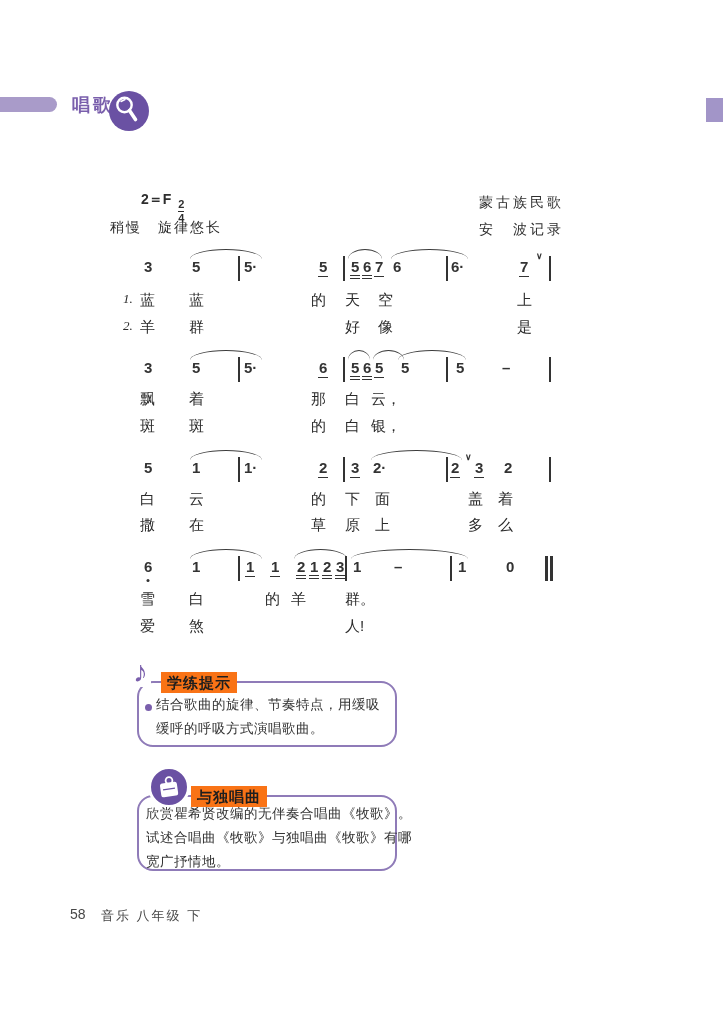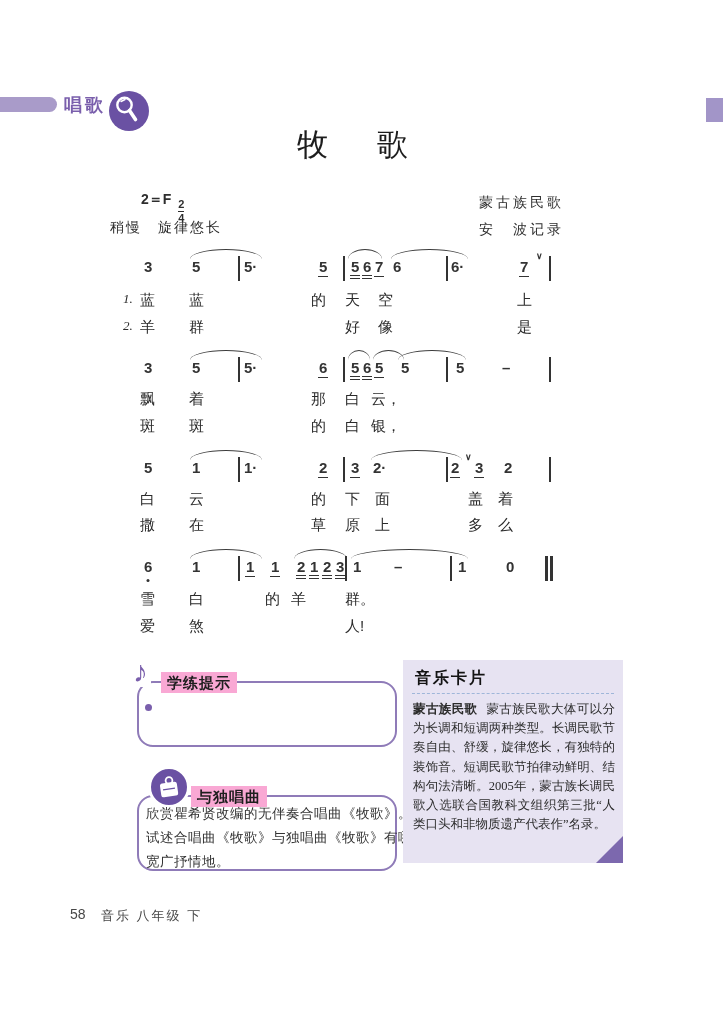--- a/index.html
+++ b/index.html
@@ -1,21 +1,21 @@
 <!DOCTYPE html>
 <html><head>
 <meta charset="utf-8">
 <style>
   html,body{margin:0;padding:0;}
   body{width:723px;height:1011px;background:#ffffff;font-family:"Liberation Sans",sans-serif;position:relative;overflow:hidden;}
   .page{position:absolute;inset:0;}
 
   
   .left-bar{position:absolute;left:0;top:97px;width:57px;height:15px;background:#a99bc9;border-radius:0 8px 8px 0;}
-  .section-label{position:absolute;left:64px;top:93px;font-size:18px;font-weight:bold;color:#7a5fac;letter-spacing:3px;}
+  .section-label{position:absolute;left:72px;top:93px;font-size:18px;font-weight:bold;color:#7a5fac;letter-spacing:3px;}
   .badge{position:absolute;left:109px;top:91px;width:40px;height:40px;border-radius:50%;background:#6a51a3;}
   .right-tab{position:absolute;left:706px;top:98px;width:17px;height:24px;background:#a295c8;}
 
   .song-title{position:absolute;left:297px;top:124px;font-family:"Liberation Serif",serif;font-size:31px;color:#1d1d1d;letter-spacing:9px;font-weight:500;}
 
   
   .keysig{position:absolute;left:141px;top:191px;font-size:14px;font-weight:bold;color:#2e2e2e;}
   .meter{display:inline-flex;flex-direction:column;align-items:center;font-size:11px;line-height:1.05;font-weight:bold;vertical-align:-4px;margin-left:7px;}
   .meter .den{border-top:1.2px solid #2e2e2e;padding-top:1px;}
   .tempo{position:absolute;left:110px;top:219px;font-size:14px;color:#2e2e2e;letter-spacing:2px;}
@@ -30,21 +30,21 @@
   .bar{position:absolute;width:1.5px;background:#333;}
   .slur{position:absolute;height:9px;border-top:1.6px solid #3c3c3c;border-radius:50% 50% 0 0/100% 100% 0 0;}
   .breath{position:absolute;font-size:9px;font-weight:bold;color:#333;}
   .lyr{position:absolute;font-size:15px;color:#2b2b2b;white-space:nowrap;}
   .lyr.vn{font-style:italic;font-size:13px;font-family:"Liberation Serif",serif;}
 
   
   .obox{position:absolute;border:2px solid #8f7bb8;border-radius:16px;background:#fff;}
   .tipbox{left:137px;top:681px;width:256px;height:62px;}
   .extbox{left:137px;top:795px;width:256px;height:72px;}
-  .box-title{position:absolute;top:-11px;background:#f9a8d4;padding:0 6px;font-size:15px;font-weight:bold;color:#1e1e1e;letter-spacing:1px;line-height:1.4;}
+  .box-title{position:absolute;top:-11px;background:#f97316;padding:0 6px;font-size:15px;font-weight:bold;color:#1e1e1e;letter-spacing:1px;line-height:1.4;}
   .tipbox .box-title{left:22px;}
   .extbox .box-title{left:52px;}
   .note-icon{position:absolute;left:-9px;top:-26px;font-size:30px;color:#7a5fac;background:#fff;padding:0 3px;line-height:1;}
   .ext-icon{position:absolute;left:9px;top:-31px;width:36px;height:36px;border-radius:50%;background:#6a51a3;border:3px solid #fff;}
   .bullet{position:absolute;left:6px;top:21px;width:7px;height:7px;border-radius:50%;background:#7a5fac;}
   .boxline{position:absolute;font-size:13.5px;color:#333;white-space:nowrap;letter-spacing:0.5px;}
 
   
   .card{position:absolute;left:403px;top:660px;width:220px;height:203px;background:#e7e3f2;}
   .card-title{position:absolute;left:12px;top:8px;font-size:16px;font-weight:bold;color:#141414;letter-spacing:2px;}
@@ -66,21 +66,20 @@
   <div class="section-label">唱歌</div>
   <div class="badge">
     <svg width="40" height="40" viewBox="0 0 40 40">
       <circle cx="15.5" cy="14" r="7.2" fill="none" stroke="#ffffff" stroke-width="2.4"></circle>
       <path d="M20.5 19.5 L26.5 28.5" stroke="#ffffff" stroke-width="3.6" stroke-linecap="round"></path>
       <path d="M12 10.5 l4 -2" stroke="#ffffff" stroke-width="1.4" stroke-linecap="round"></path>
     </svg>
   </div>
   <div class="right-tab"></div>
 
-  <div class="song-title">牧　歌</div>
 
   <div class="keysig">
     <span>2＝F</span><span class="meter">
         <span class="num">2</span>
         <span class="den">4</span>
       </span>
   </div>
   <div class="tempo">稍慢　旋律悠长</div>
   <div class="source">蒙古族民歌</div>
   <div class="credit">安　波记录</div>
@@ -203,42 +202,36 @@
       <span class="lyr" style="left: 140px; top: 617px;">爱</span>
       <span class="lyr" style="left: 189px; top: 617px;">煞</span>
       <span class="lyr" style="left: 345px; top: 617px;">人!</span>
     </div>
 
   <div class="obox tipbox">
     <span class="note-icon">♪</span>
     <span class="box-title">学练提示</span>
     <span class="bullet"></span>
     <div id="tiplines"></div>
+  <span class="boxline" style="left: 17px; top: 13px;">结合歌曲的旋律、节奏特点，用缓吸</span>
+      <span class="boxline" style="left: 17px; top: 37px;">缓呼的呼吸方式演唱歌曲。</span>
     </div>
 
   <div class="obox extbox">
     <span class="ext-icon">
       <svg width="36" height="36" viewBox="0 0 36 36">
         <circle cx="18" cy="11.5" r="3.4" fill="none" stroke="#ffffff" stroke-width="1.8"></circle>
         <rect x="9.5" y="13.5" width="17" height="14" rx="2.5" fill="#ffffff" transform="rotate(-8 18 20)"></rect>
         <path d="M12 20 h12" stroke="#6a51a3" stroke-width="1.4" transform="rotate(-8 18 20)"></path>
       </svg>
     </span>
     <span class="box-title">与独唱曲</span>
     <div id="extlines"></div>
   <span class="boxline" style="left: 7px; top: 8px;">欣赏瞿希贤改编的无伴奏合唱曲《牧歌》。</span>
       <span class="boxline" style="left: 7px; top: 32px;">试述合唱曲《牧歌》与独唱曲《牧歌》有哪</span>
       <span class="boxline" style="left: 7px; top: 56px;">宽广抒情地。</span>
     </div>
 
-  <div class="card">
-    <div class="card-title">音乐卡片</div>
-    <div class="card-sep"></div>
-    <div class="card-body">
-      <b>蒙古族民歌</b><span>蒙古族民歌大体可以分为长调和短调两种类型。长调民歌节奏自由、舒缓，旋律悠长，有独特的装饰音。短调民歌节拍律动鲜明、结构句法清晰。2005年，蒙古族长调民歌入选联合国教科文组织第三批“人类口头和非物质遗产代表作”名录。</span>
-    </div>
-    <div class="fold"></div>
-  </div>
 
   <div class="pagenum">58</div>
   <div class="book">音乐 八年级 下</div>
 
 </div>
 
 </body></html>

